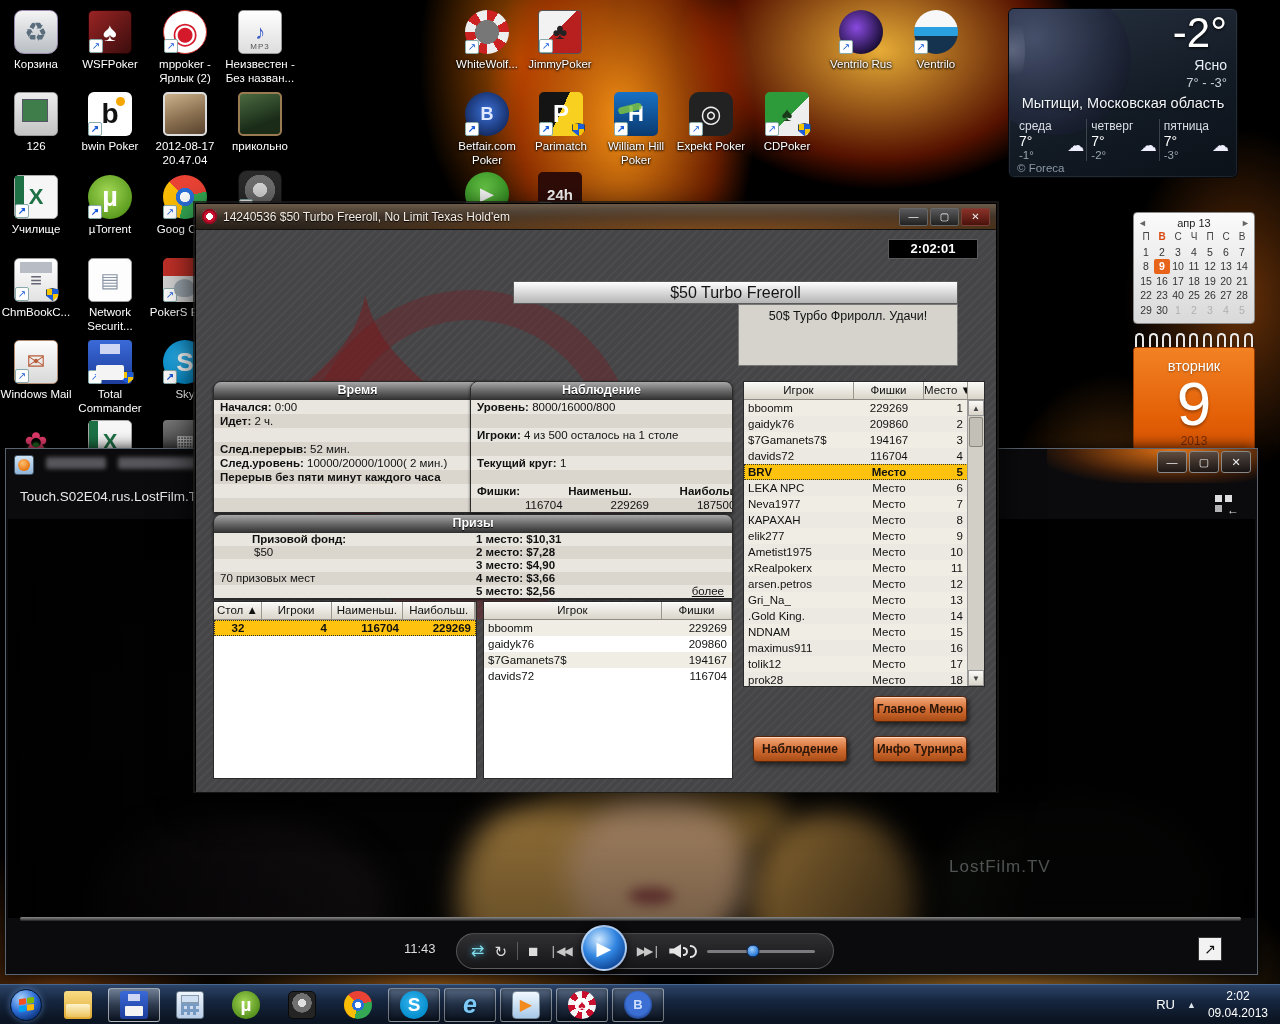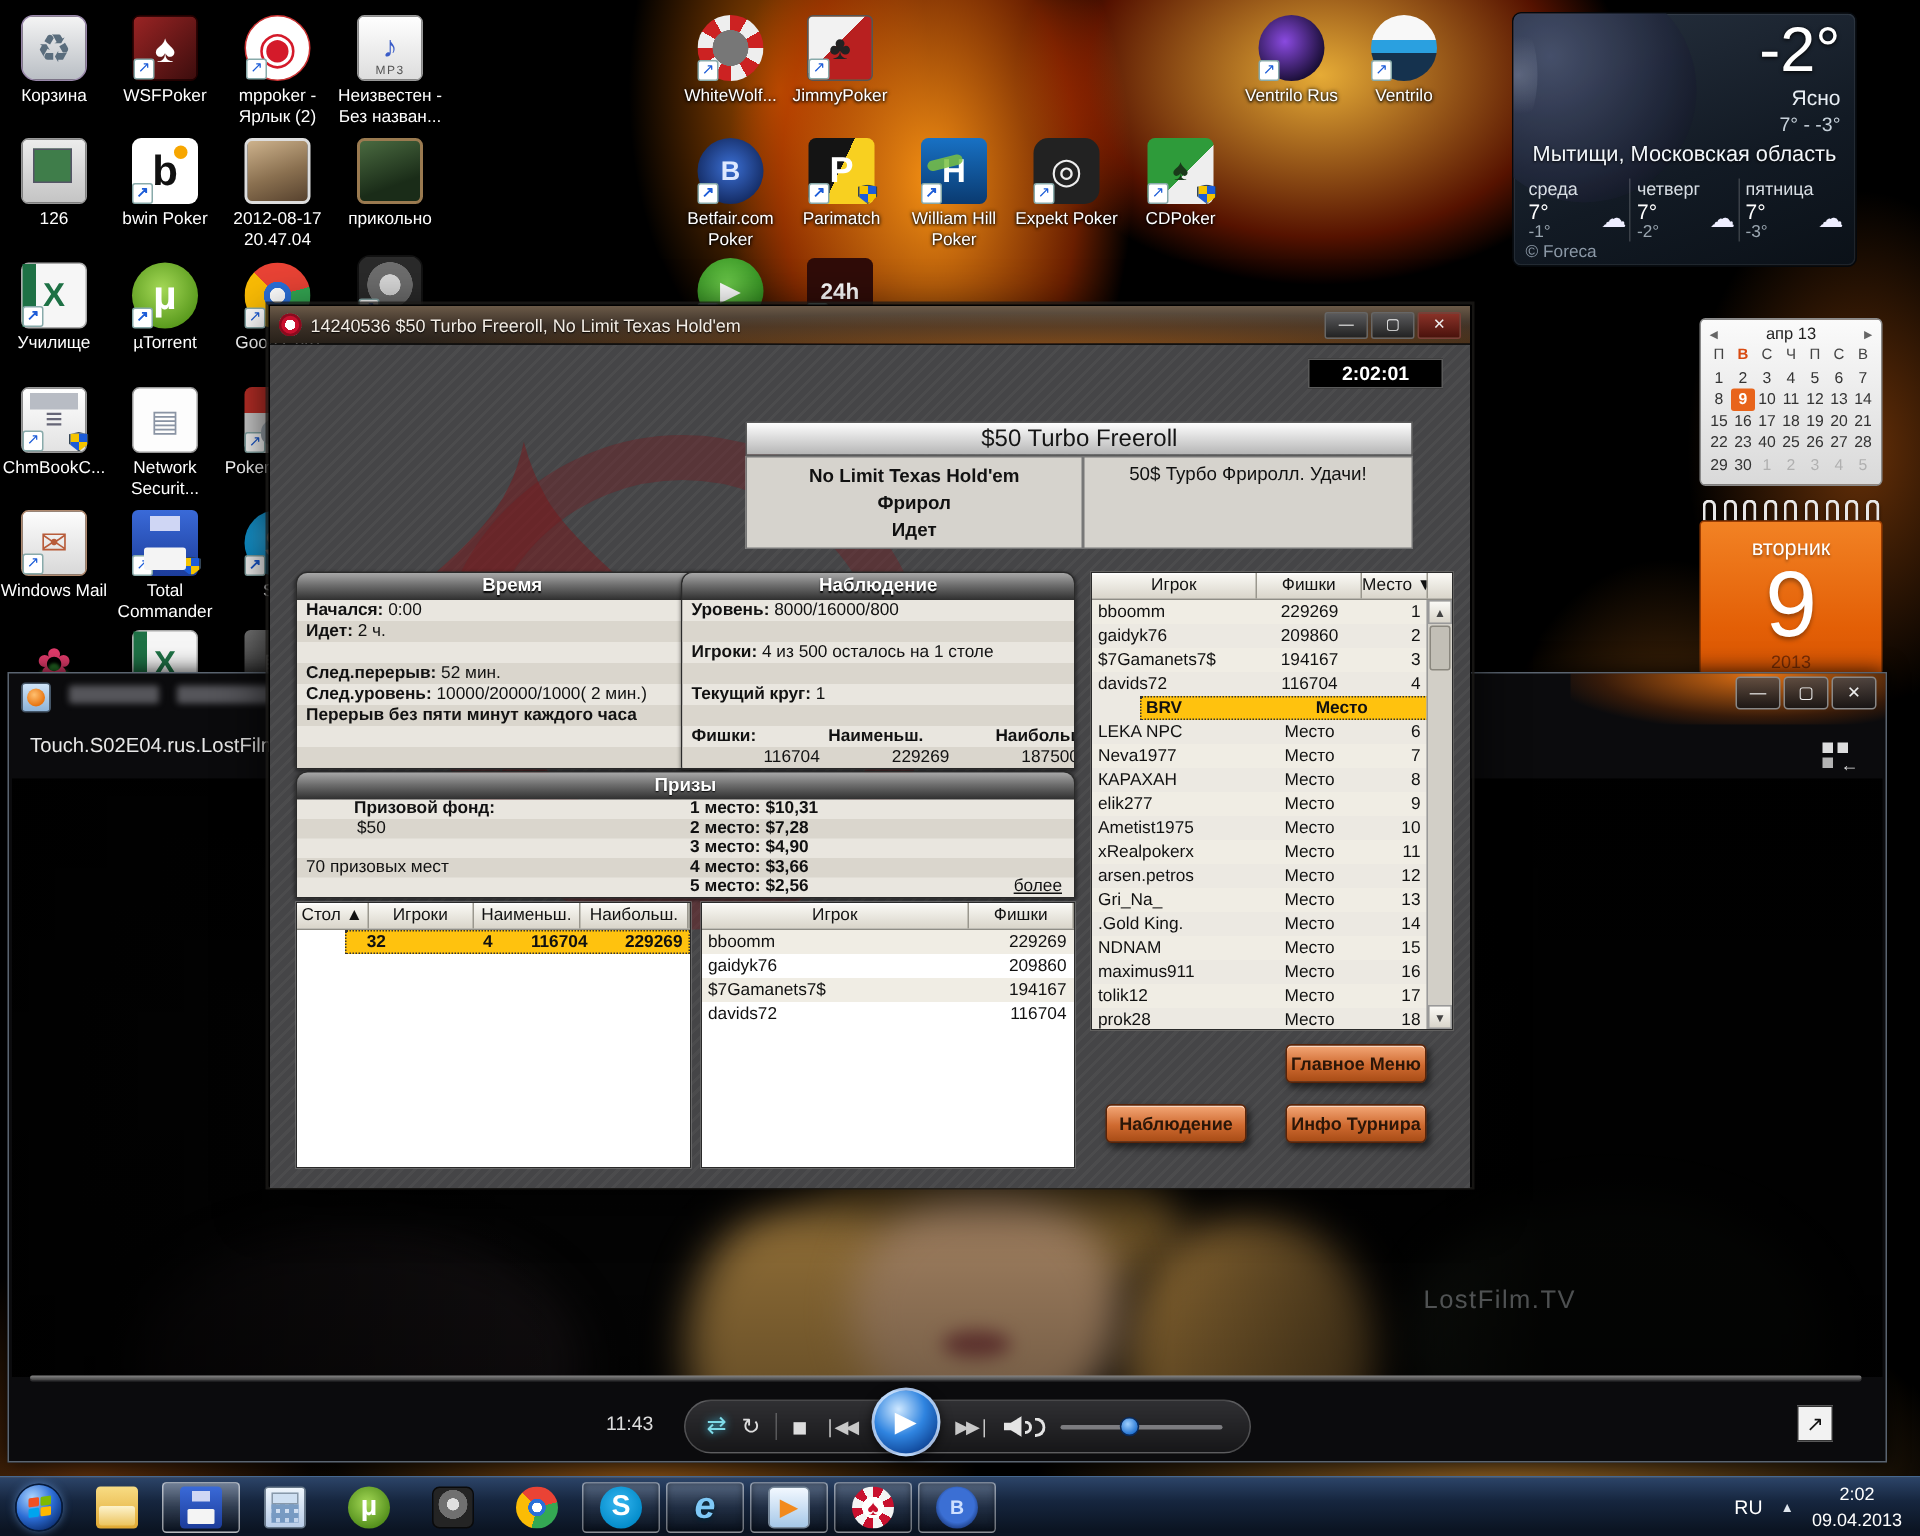--- a/index.html
+++ b/index.html
@@ -159,21 +159,21 @@
   .spk-body { width:12px; height:14px; background:#e4e4e4;
     clip-path:polygon(0 32%,38% 32%,100% 0,100% 100%,38% 68%,0 68%); }
   .spk-wave { width:7px; height:13px; border:2px solid #e4e4e4; border-left:none; border-radius:0 8px 8px 0; margin-left:2px; }
   .vol-track { position:relative; width:108px; height:3px; border-radius:2px; background:#7c7c80; cursor:pointer; }
   .vol-knob { position:absolute; left:42%; top:50%; transform:translate(-50%,-50%); width:13px; height:13px;
     border-radius:50%; background:radial-gradient(circle at 40% 35%,#9fd0ff,#1e6fd0 75%); border:1px solid #0a2a5a; }
   .fullscreen-btn { position:absolute; left:1192px; top:488px; width:24px; height:24px; background:#f2f2f2;
     border:1px solid #333; display:flex; align-items:center; justify-content:center; color:#111; font-size:14px; cursor:pointer; }
 
   
-  .poker-window { position:absolute; left:179px; top:203px; width:802px; height:588px; z-index:4;
+  .poker-window { position:absolute; left:195px; top:203px; width:802px; height:588px; z-index:4;
     border:1px solid #000; box-shadow:0 0 0 2px rgba(30,28,26,.75), 0 10px 34px rgba(0,0,0,.85); }
   .pw-titlebar { position:relative; height:26px; display:flex; align-items:center; padding:0 6px; gap:6px;
     background:radial-gradient(ellipse at 65% 120%, rgba(240,130,30,.5), transparent 60%),
                linear-gradient(#6b5a48,#3a2f26 55%,#272019); border-bottom:1px solid #111; }
   .pw-chip { width:15px; height:15px; border-radius:50%; flex:0 0 auto;
     background:radial-gradient(circle,#fff 0 32%,#c8102e 33% 72%,#fff 73%);
     box-shadow:0 0 0 1.5px #8a0a1e inset; }
   .pw-title { flex:1; font-size:12px; color:#f2ece4; text-shadow:0 1px 1px #000; white-space:nowrap; overflow:hidden; }
   .pw-winbtns { display:flex; gap:2px; }
   .pw-wbtn { width:29px; height:18px; border:1px solid #666; border-radius:2px; font-size:10px; color:#eee;
@@ -209,21 +209,21 @@
   .prz-row.alt { background:#dad6cd; }
   .prz-left { position:absolute; left:6px; }
   .prz-right { position:absolute; left:262px; font-weight:bold; }
   .more-link { position:absolute; right:8px; text-decoration:underline; cursor:pointer; color:#111; }
   .grid-table { position:absolute; z-index:2; border:1px solid #2a2a2a; background:#fff; font-size:11.5px; }
   .gt-header { display:flex; background:linear-gradient(#fbfaf6,#d9d5ca); border-bottom:1px solid #8f8d86; }
   .gt-hcell { height:17px; line-height:16px; text-align:center; border-right:1px solid #9a978e;
     box-shadow:0 1px 0 #fff inset; cursor:pointer; white-space:nowrap; overflow:hidden; }
   .gt-row { display:flex; height:16px; line-height:16px; }
   .gt-row.stripe { background:#f0ede4; }
-  .gt-row.hl { background:#ffc20e; font-weight:bold; outline:1px dotted #333; outline-offset:-1px;margin-left:32px; }
+  .gt-row.hl { background:#ffc20e; font-weight:bold; outline:1px dotted #333; outline-offset:-1px; }
   .gt-cell { white-space:nowrap; overflow:hidden; }
   .num { text-align:right; padding-right:5px; }
   .txt { text-align:left; padding-left:4px; }
   .ctr { text-align:center; }
   .scrollbar { position:absolute; right:0; top:18px; bottom:0; width:17px; background:#d2cfc7; border-left:1px solid #999; }
   .sb-arrow { height:16px; text-align:center; font-size:8px; line-height:15px; color:#444;
     background:linear-gradient(#fbfaf6,#d9d5ca); border:1px solid #999; cursor:pointer; }
   .sb-arrow.down { position:absolute; bottom:0; left:0; right:0; }
   .sb-thumb { position:absolute; top:17px; left:1px; right:1px; height:30px; background:#c2bfb6;
     border:1px solid #8a877e; border-radius:2px; cursor:grab; }
@@ -578,25 +578,20 @@
         <span class="pw-wbtn">—</span>
         <span class="pw-wbtn">▢</span>
         <span class="pw-wbtn close">✕</span>
       </span>
     </div>
     <div class="pw-body">
       <div class="pw-spade">♠</div>
       <div class="pw-ring"></div>
       <div class="pw-timer">2:02:01</div>
       <div class="pw-header-box">$50 Turbo Freeroll</div>
-      <div class="pw-infobox left">
-        <div>No Limit Texas Hold'em</div>
-        <div>Фрирол</div>
-        <div>Идет</div>
-      </div>
       <div class="pw-infobox right">
         <div>50$ Турбо Фриролл. Удачи!</div>
       </div>
 
       <div class="panel" style="left:17px;top:151px;width:289px;">
         <div class="panel-header">Время</div>
         <div class="panel-body" id="time-rows-host" style="height:112px;">
             <div class="kv-row"><b>Начался:</b> 0:00</div>
             <div class="kv-row alt"><b>Идет:</b> 2 ч.</div>
             <div class="kv-row"></div>

